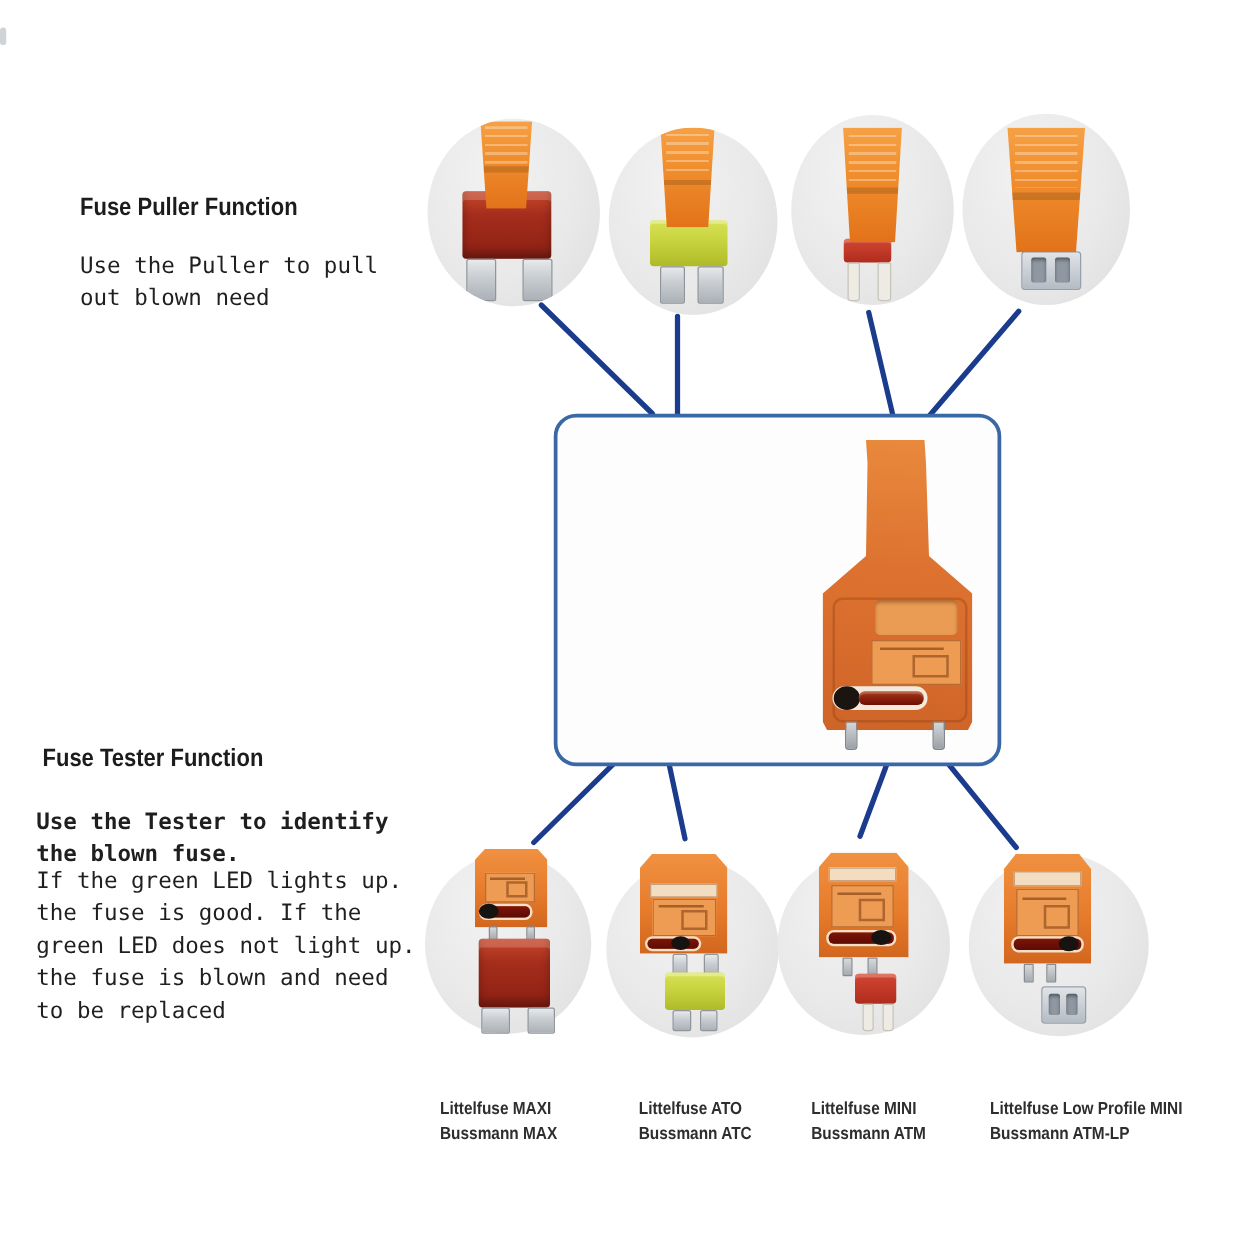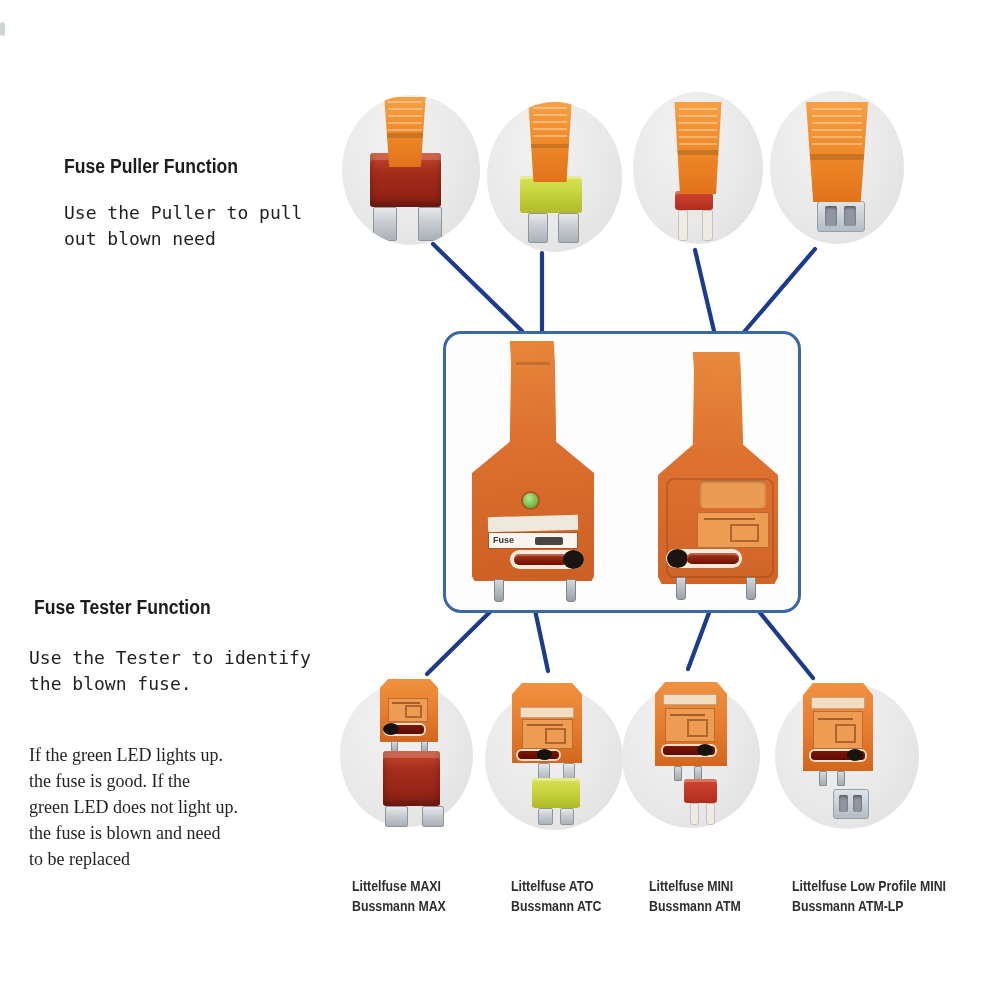--- a/index.html
+++ b/index.html
@@ -98,23 +98,23 @@
     <line x1="535" y1="610" x2="548" y2="671"></line>
     <line x1="710" y1="610" x2="688" y2="669"></line>
     <line x1="757" y1="609" x2="813" y2="678"></line>
   </svg>
 
   <div class="abs h-cond" style="left:64px;top:155px;">Fuse Puller Function</div>
   <div class="abs mono" style="left:64px;top:200px;">Use the Puller to pull
 out blown need</div>
 
   <div class="abs h-cond" style="left:34px;top:596px;">Fuse Tester Function</div>
-  <div class="abs mono" style="left:29px;top:645px;">Use the Tester to identify
+  <div class="abs mono" style="left:29px;top:645px;font-weight:bold;">Use the Tester to identify
 the blown fuse.</div>
-  <div class="abs mono" style="left:29px;top:742px;font-family:Liberation Serif, serif;">If the green LED lights up.
+  <div class="abs mono" style="left:29px;top:692px;">If the green LED lights up.
 the fuse is good.  If the
 green LED does not light up.
 the fuse is blown and need
 to be replaced</div>
 
   <div class="abs circle" style="left:342px;top:95px;width:138px;height:150px;">
     <div class="abs fuse fuse-maxi" style="left:28px;top:58px;width:71px;height:54px;"></div>
     <div class="abs blade" style="left:31px;top:112px;width:22px;height:32px;"></div>
     <div class="abs blade" style="left:76px;top:112px;width:22px;height:32px;"></div>
     <div class="abs puller" style="left:41px;top:2px;width:44px;height:70px;"></div>
@@ -137,36 +137,20 @@
   <div class="abs circle" style="left:770px;top:91px;width:134px;height:153px;">
     <div class="abs fuse fuse-lp" style="left:47px;top:110px;width:46px;height:29px;">
       <div class="abs lp-slot" style="left:7px;top:4px;width:12px;height:20px;"></div>
       <div class="abs lp-slot" style="left:26px;top:4px;width:12px;height:20px;"></div>
     </div>
     <div class="abs puller" style="left:34px;top:11px;width:66px;height:100px;"></div>
   </div>
 
   <div class="abs fusebox"></div>
 
-  <div class="abs" style="left:472px;top:341px;width:122px;height:262px;z-index:3;">
-    <div class="abs dev-shape-l" style="left:0;top:0;width:122px;height:240px;"></div>
-    <div class="abs" style="left:44px;top:21px;width:34px;height:3px;background:rgba(0,0,0,.15);"></div>
-    <div class="abs led" style="left:51px;top:152px;width:15px;height:15px;"></div>
-    <div class="abs" style="left:16px;top:175px;width:90px;height:15px;background:#efe9dd;transform:rotate(-1.5deg);"></div>
-    <div class="abs devlabel" style="left:17px;top:192px;width:88px;height:15px;">
-      <span class="txt">Fuse</span>
-      <span class="smudge" style="left:46px;top:4px;width:28px;height:8px;"></span>
-    </div>
-    <div class="abs slotwrap" style="left:38px;top:209px;width:74px;height:19px;">
-      <div class="abs redbar" style="left:4px;top:4px;width:54px;height:11px;"></div>
-      <div class="abs knob" style="left:53px;top:0;width:21px;height:19px;"></div>
-    </div>
-    <div class="abs pin" style="left:22px;top:238px;width:8px;height:21px;"></div>
-    <div class="abs pin" style="left:94px;top:238px;width:8px;height:21px;"></div>
-  </div>
 
   <div class="abs" style="left:658px;top:352px;width:120px;height:250px;z-index:3;">
     <div class="abs dev-shape-r" style="left:0;top:0;width:120px;height:232px;"></div>
     <div class="abs" style="left:8px;top:126px;width:104px;height:96px;border:2px solid rgba(140,60,15,.35);border-radius:8px;"></div>
     <div class="abs" style="left:42px;top:128px;width:66px;height:28px;background:#ea9c55;box-shadow:inset 0 2px 3px rgba(100,40,5,.45);border-radius:4px;"></div>
     <div class="abs tpanel" style="left:39px;top:160px;width:72px;height:36px;"></div>
     <div class="abs slotwrap" style="left:8px;top:197px;width:76px;height:19px;">
       <div class="abs knob" style="left:1px;top:0;width:21px;height:19px;"></div>
       <div class="abs redbar" style="left:21px;top:4px;width:52px;height:11px;"></div>
     </div>

